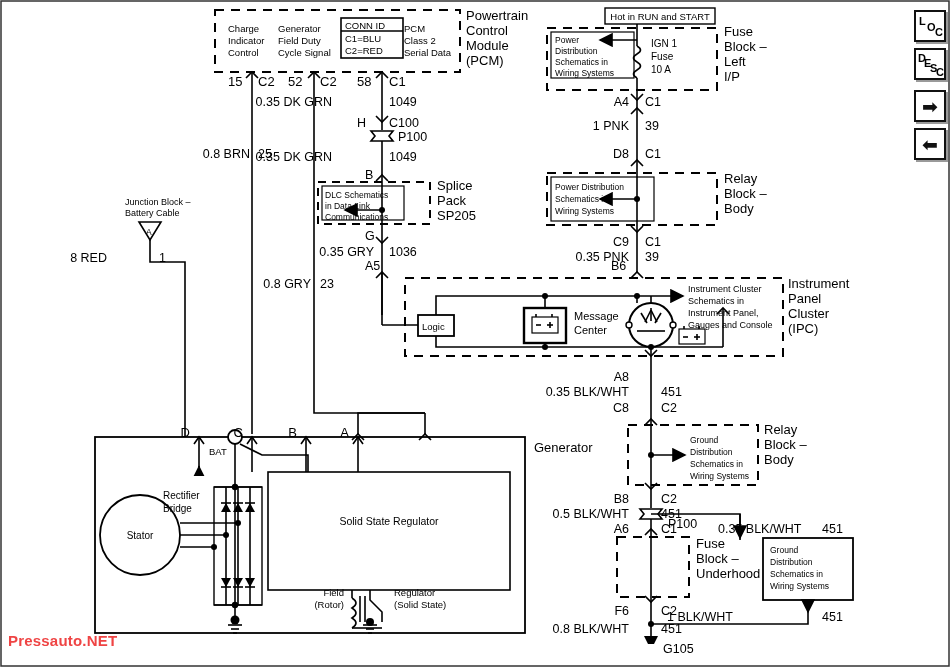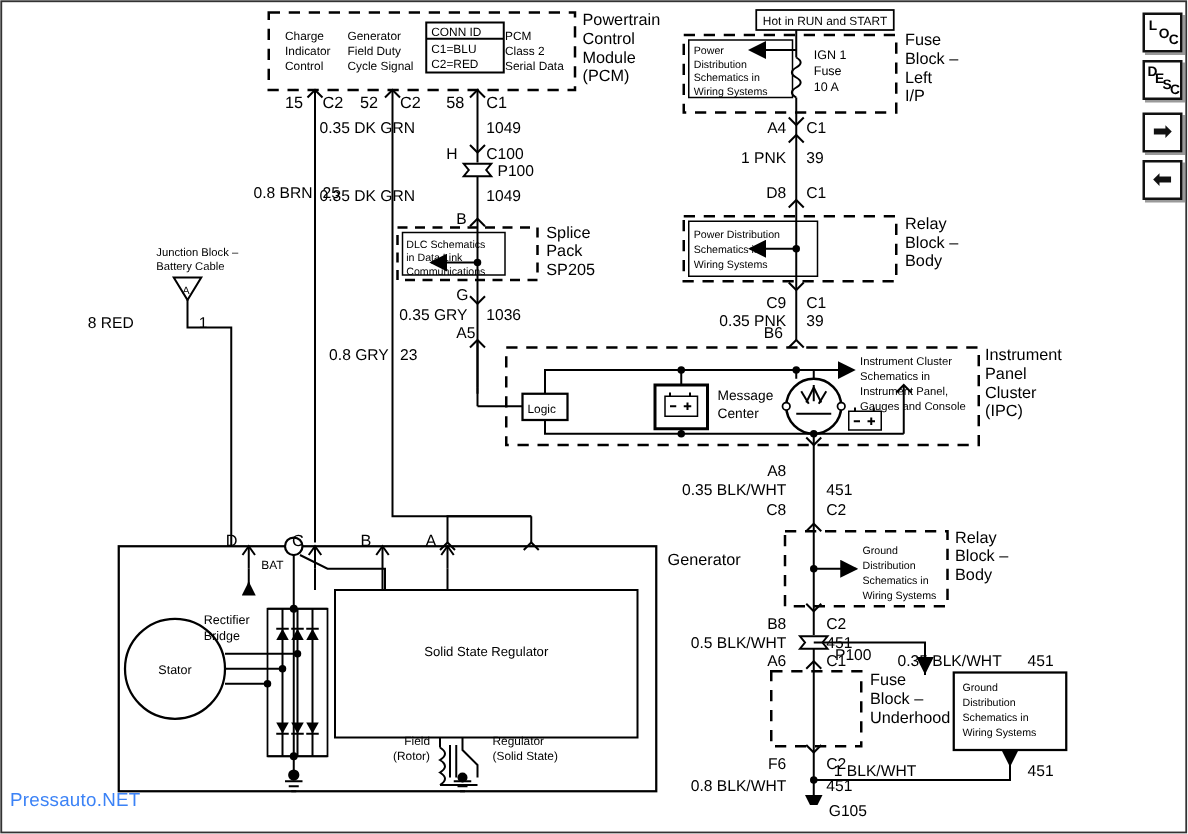--- a/index.html
+++ b/index.html
@@ -1,21 +1,21 @@
 <!DOCTYPE html>
 <html><head>
 <meta charset="utf-8">
 <style>
   html,body{margin:0;padding:0;background:#fff;}
   body{width:950px;height:667px;overflow:hidden;
        font-family:"Liberation Sans","DejaVu Sans",sans-serif;color:#000;}
   #stage{position:relative;width:874px;height:667px;background:#fff;}
   svg#diagram{position:absolute;left:0;top:0;width:950px;height:667px;}
-  .wm-press{position:absolute;left:8px;top:632px;font-size:15px;font-weight:normal;
-            color:#3b82f6;letter-spacing:.2px;}
+  .wm-press{position:absolute;left:8px;top:632px;font-size:15px;font-weight:bold;
+            color:#ef4444;letter-spacing:.2px;}
   .wm-src{position:absolute;left:300px;top:628px;font-size:30px;font-weight:bold;
           color:#fff;letter-spacing:.5px;
           text-shadow:-1px -1px 0 #111,1px -1px 0 #111,-1px 1px 0 #111,1px 1px 0 #111;
           white-space:nowrap;}
   .btn{position:absolute;width:28px;height:28px;border:2px solid #111;background:#fff;
        box-shadow:2px 2px 0 #9a9a9a;}
   .btn .arr{position:absolute;left:50%;top:50%;transform:translate(-50%,-50%);
             font-size:19px;line-height:19px;font-weight:bold;color:#111;}
   .arcbtn span{position:absolute;font-size:11px;font-weight:bold;line-height:11px;}
 </style>

